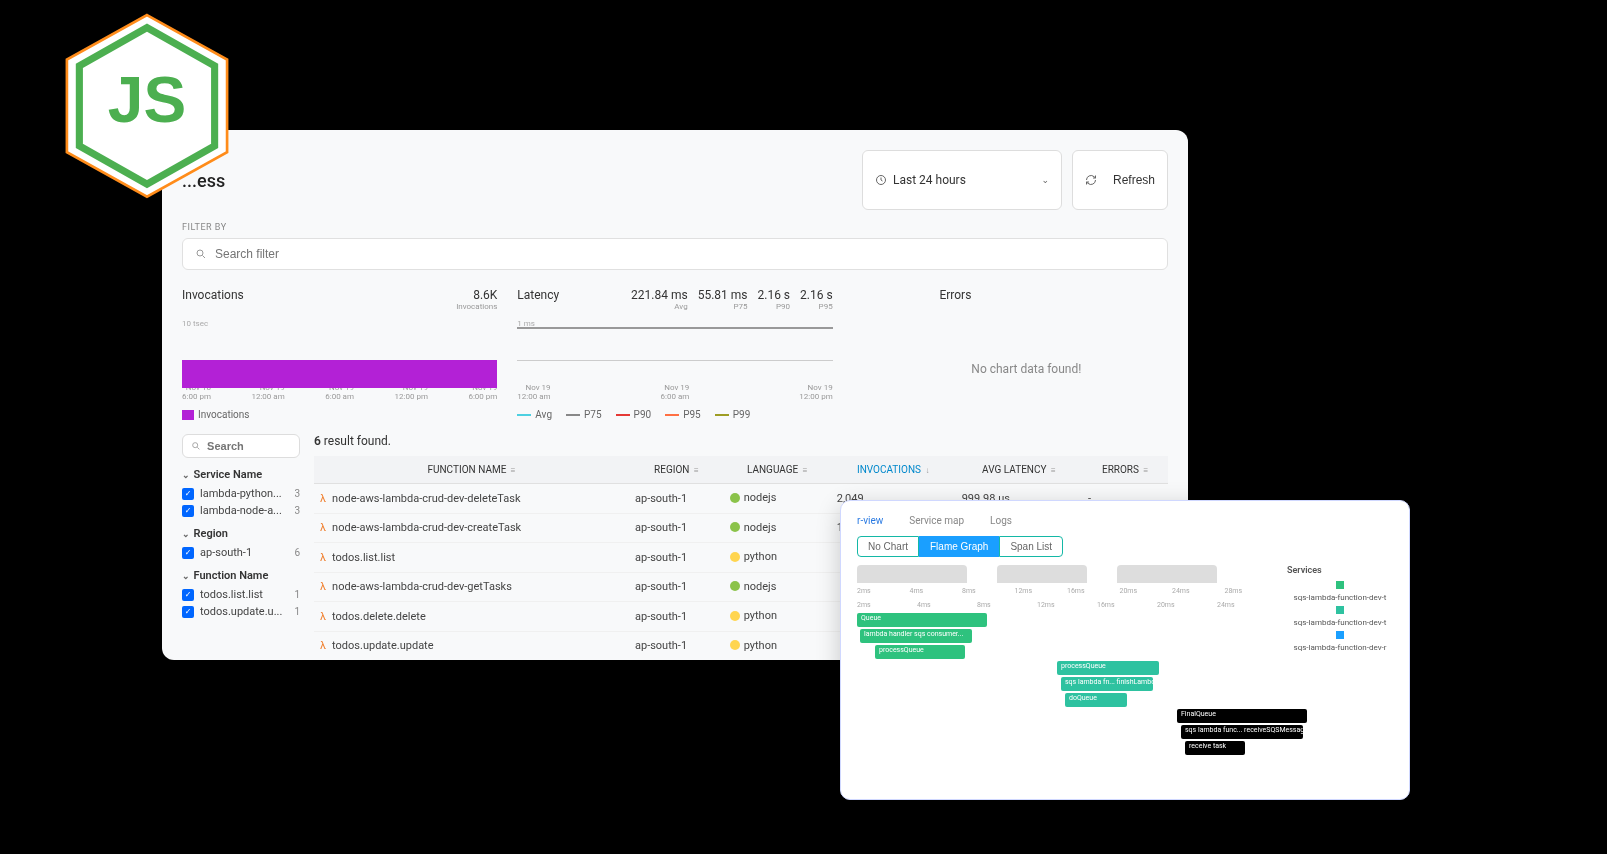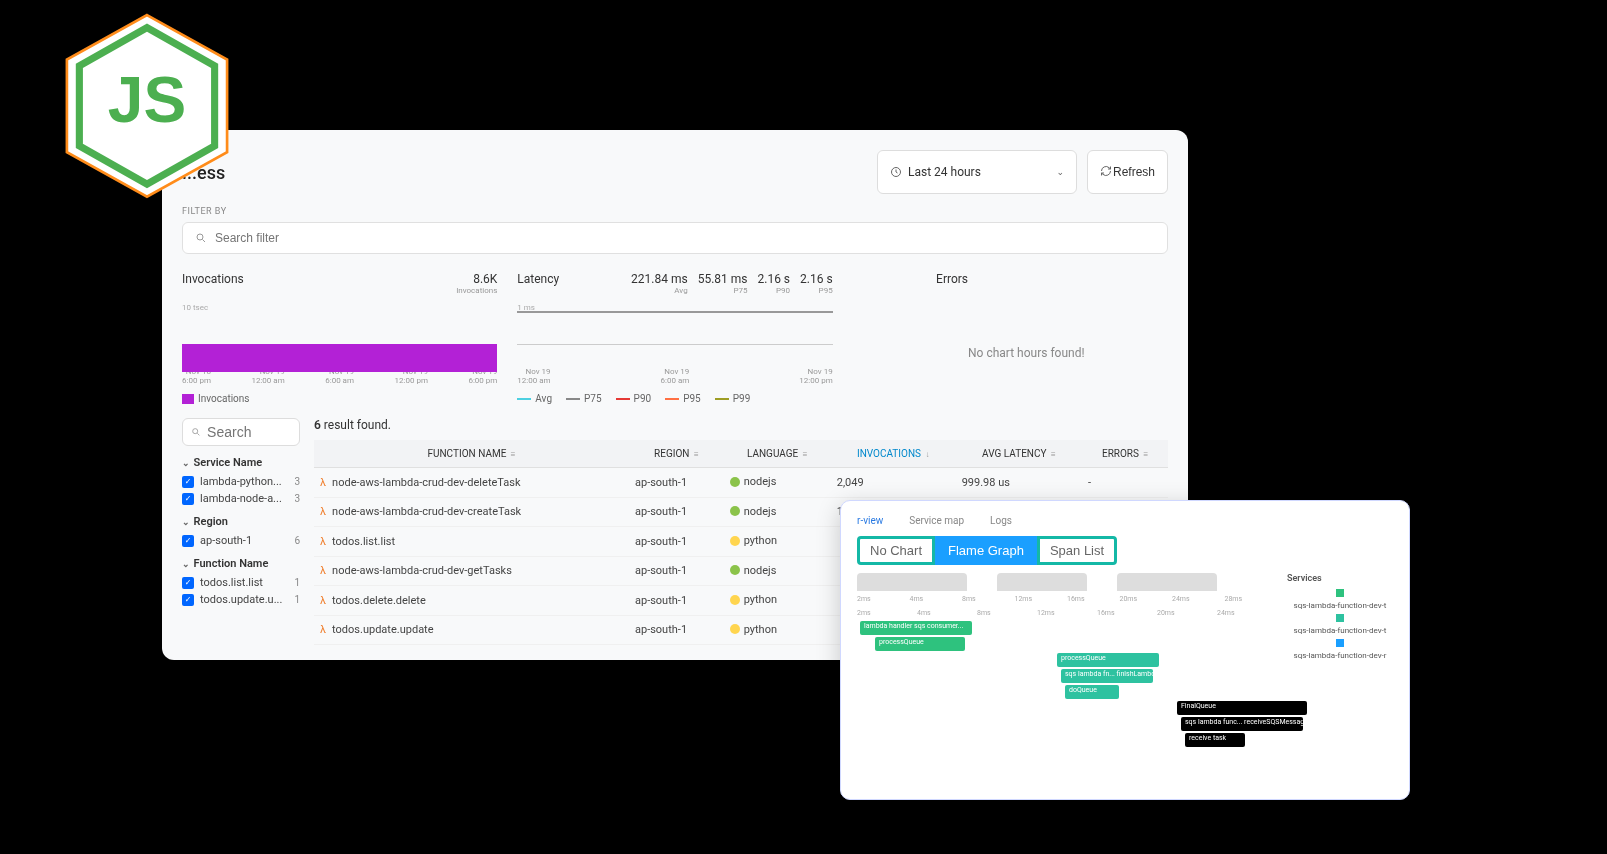--- a/index.html
+++ b/index.html
@@ -3,21 +3,21 @@
 <meta charset="utf-8">
 <style>
 * { box-sizing: border-box; margin: 0; padding: 0; }
 body { font-family: -apple-system, BlinkMacSystemFont, "Segoe UI", Roboto, sans-serif; background: #000; width: 1607px; height: 854px; position: relative; overflow: hidden; }
 .hex-logo { position: absolute; top: 8px; left: 58px; width: 178px; height: 188px; z-index: 100; }
 .main-panel { position: absolute; top: 130px; left: 162px; width: 1026px; height: 530px; background: #f8f9fa; border-radius: 12px; box-shadow: 0 8px 32px rgba(0,0,0,.3); padding: 20px; overflow: hidden; }
 .panel-header { display: flex; justify-content: space-between; align-items: center; margin-bottom: 12px; }
 .page-title { font-size: 18px; color: #222; font-weight: 500; }
 .header-right { display: flex; gap: 10px; }
 .time-dropdown { display: flex; align-items: center; gap: 6px; background: #fff; border: 1px solid #ddd; border-radius: 6px; padding: 6px 12px; font-size: 12px; color: #333; min-width: 200px; justify-content: space-between; }
-.refresh-btn { display: flex; gap: 1px; background: #fff; border: 1px solid #ddd; border-radius: 6px; padding: 14px 12px; font-size: 12px; color: #333; }
+.refresh-btn { display: flex; align-items: center; gap: 16px; background: #fff; border: 1px solid #ddd; border-radius: 6px; padding: 22px 12px; font-size: 12px; color: #333; }
 .filter-label { font-size: 9px; color: #888; letter-spacing: .5px; margin-bottom: 6px; }
 .search-filter { width: 100%; background: #fff; border: 1px solid #e0e0e0; border-radius: 6px; padding: 8px 12px; display: flex; align-items: center; gap: 8px; margin-bottom: 18px; }
 .search-filter input { border: none; outline: none; font-size: 12px; flex: 1; }
 .metrics-row { display: flex; gap: 20px; margin-bottom: 14px; }
 .metric-card { flex: 1; }
 .metric-header { display: flex; justify-content: space-between; align-items: flex-start; margin-bottom: 8px; }
 .metric-title { font-size: 12px; color: #333; }
 .metric-stats { display: flex; gap: 10px; }
 .stat { text-align: right; }
 .stat-val { font-size: 12px; color: #333; }
@@ -32,21 +32,21 @@
 .chart-ticks div { text-align: right; }
 .legend { display: flex; gap: 14px; font-size: 10px; color: #666; margin-top: 8px; align-items: center; }
 .legend-item { display: flex; align-items: center; gap: 4px; }
 .legend-swatch { width: 12px; height: 10px; }
 .legend-line { width: 14px; height: 2px; }
 .errors-card { flex: 1; display: flex; align-items: center; justify-content: center; }
 .no-data { font-size: 12px; color: #888; margin-top: 30px; }
 .content-row { display: flex; gap: 14px; }
 .sidebar { width: 118px; flex-shrink: 0; }
 .sidebar-search { background: #fff; border: 1px solid #ddd; border-radius: 6px; padding: 5px 8px; display: flex; align-items: center; gap: 6px; margin-bottom: 10px; }
-.sidebar-search input { border: none; outline: none; font-size: 14px; width: 100%; }
+.sidebar-search input { border: none; outline: none; font-size: 11px; width: 100%; font-weight: bold; }
 .facet-group { margin-bottom: 10px; }
 .facet-title { font-size: 11px; font-weight: 600; color: #333; margin-bottom: 6px; display: flex; align-items: center; gap: 4px; }
 .facet-item { display: flex; align-items: center; gap: 6px; font-size: 11px; color: #444; margin-bottom: 4px; justify-content: space-between; }
 .facet-item-left { display: flex; align-items: center; gap: 6px; overflow: hidden; }
 .facet-item-left span { overflow: hidden; text-overflow: ellipsis; white-space: nowrap; }
 .facet-count { color: #888; font-size: 10px; }
 .checkbox { width: 12px; height: 12px; background: #0066ff; border-radius: 2px; flex-shrink: 0; display: flex; align-items: center; justify-content: center; color: #fff; font-size: 8px; }
 .table-area { flex: 1; }
 .result-count { font-size: 12px; color: #333; margin-bottom: 8px; }
 .result-count b { font-weight: 600; }
@@ -59,21 +59,21 @@
 .lang-badge { display: inline-flex; align-items: center; gap: 4px; }
 .lang-dot { width: 10px; height: 10px; border-radius: 50%; }
 .lang-dot.nodejs { background: #8bc34a; }
 .lang-dot.python { background: #ffd54f; }
 .sort-icon { font-size: 8px; color: #999; margin-left: 2px; }
 
 .trace-panel { position: absolute; top: 500px; left: 840px; width: 570px; height: 300px; background: #fff; border: 1px solid #d0d8ff; border-radius: 10px; box-shadow: 0 6px 24px rgba(0,0,0,.2); padding: 14px 16px; z-index: 50; }
 .trace-tabs { display: flex; gap: 26px; font-size: 10px; color: #888; margin-bottom: 10px; }
 .trace-tabs .active { color: #2a7ae2; }
 .trace-subtabs { display: flex; gap: 0; margin-bottom: 8px; }
-.trace-subtabs button { font-size: 13px; padding: 4px 10px; border: 3px solid #14b8a6; background: #fff; color: #666; }
+.trace-subtabs button { font-size: 10px; padding: 4px 10px; border: 1px solid #14b8a6; background: #fff; color: #666; }
 .trace-subtabs button.active { background: #1a9fff; color: #fff; border-color: #1a9fff; }
 .trace-subtabs button:first-child { border-radius: 4px 0 0 4px; }
 .trace-subtabs button:last-child { border-radius: 0 4px 4px 0; }
 .trace-body { display: flex; gap: 10px; }
 .flame-area { flex: 1; position: relative; }
 .minimap { display: flex; gap: 30px; margin-bottom: 4px; }
 .mini-hump { width: 110px; height: 18px; background: #ddd; border-radius: 4px 4px 0 0; }
 .time-ruler { display: flex; font-size: 7px; color: #aaa; margin-bottom: 6px; }
 .time-ruler div { flex: 1; }
 .span-row { height: 14px; margin-bottom: 2px; position: relative; }
@@ -211,21 +211,21 @@
           </div>
           <div class="legend-item">
             <div class="legend-line" style="background:#9e9d24"></div>
             <span>P99</span>
           </div>
         </div>
     </div>
 
     <div class="metric-card errors-card">
       <div style="align-self:flex-start" class="metric-title">Errors</div>
-      <div class="no-data">No chart hours found!</div>
+      <div class="no-data">No chart data found!</div>
     </div>
   </div>
 
   <div class="content-row">
     <div class="sidebar">
       <div class="sidebar-search">
         <svg class="icon-svg" viewBox="0 0 24 24" fill="none" stroke="#999" stroke-width="2">
             <circle cx="10" cy="10" r="6"></circle>
             <path d="M20 20l-5-5"></path>
           </svg>
@@ -391,33 +391,36 @@
           <div>2ms</div>
           <div>4ms</div>
           <div>8ms</div>
           <div>12ms</div>
           <div>16ms</div>
           <div>20ms</div>
           <div>24ms</div>
         </div>
       <div id="spans" style="position:relative">
           <div class="span-row">
+            <div class="span-bar span-green" style="left: 0px; width: 130px;">Queue</div>
+          </div>
+          <div class="span-row">
             <div class="span-bar span-green" style="left: 3px; width: 112px;">lambda handler sqs consumer...</div>
           </div>
           <div class="span-row">
             <div class="span-bar span-green" style="left: 18px; width: 90px;">processQueue</div>
           </div>
           <div class="span-row">
             <div class="span-bar span-teal" style="left: 200px; width: 102px;">processQueue</div>
           </div>
           <div class="span-row">
             <div class="span-bar span-teal" style="left: 204px; width: 92px;">sqs lambda fn... finishLambda</div>
           </div>
           <div class="span-row">
-            <div class="span-bar span-teal" style="left: 208px; width: 54px;">doQueue</div>
+            <div class="span-bar span-teal" style="left: 208px; width: 62px;">doQueue</div>
           </div>
           <div class="span-row">
             <div class="span-bar span-blue" style="left: 320px; width: 130px;">FinalQueue</div>
           </div>
           <div class="span-row">
             <div class="span-bar span-blue" style="left: 324px; width: 122px;">sqs lambda func... receiveSQSMessage</div>
           </div>
           <div class="span-row">
             <div class="span-bar span-blue" style="left: 328px; width: 60px;">receive task</div>
           </div>

